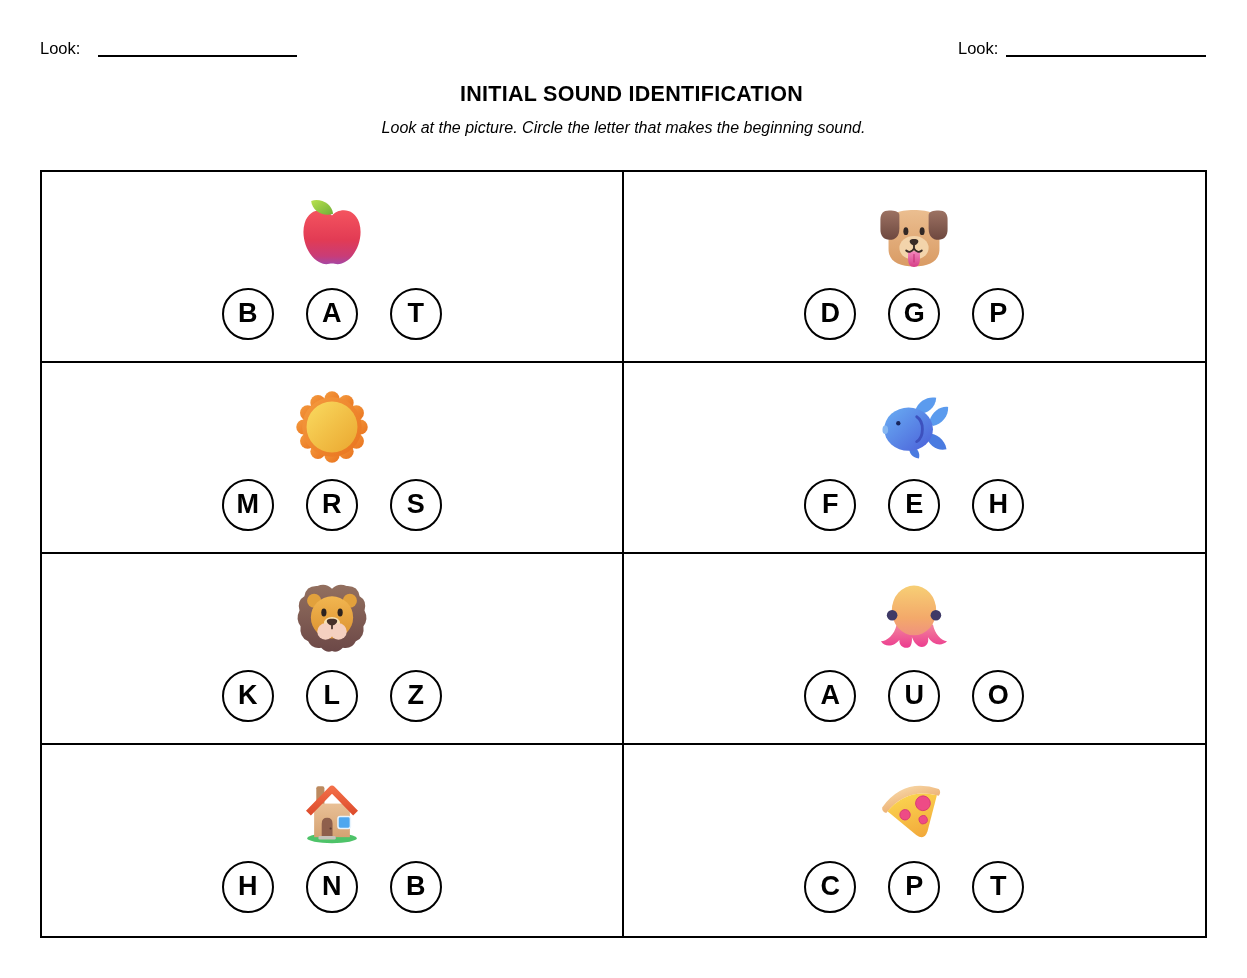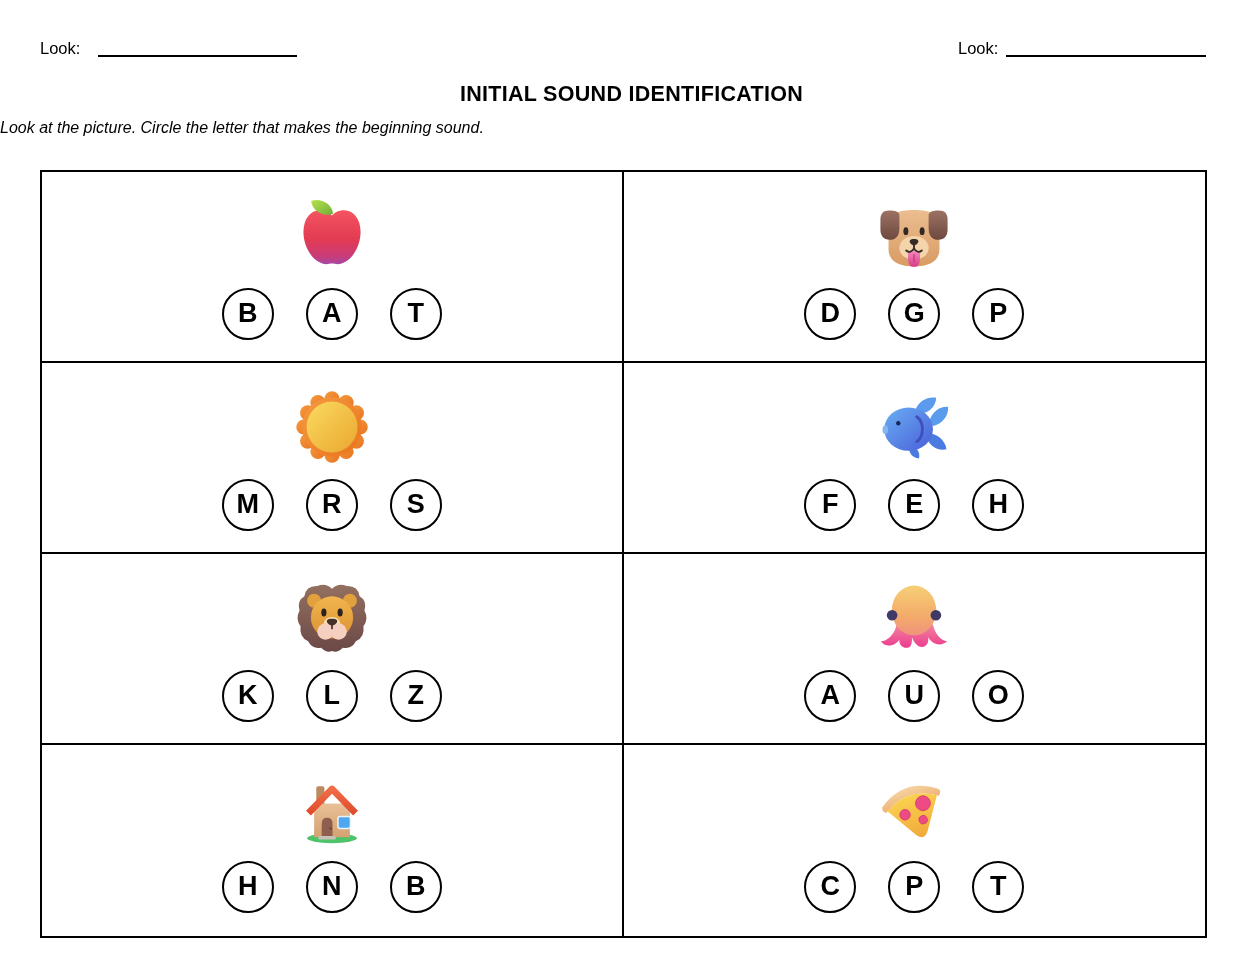--- a/index.html
+++ b/index.html
@@ -12,21 +12,21 @@
   #name-label { left:40px; top:39px; }
   #date-label { left:958px; top:39px; }
   .write-line { position:absolute; height:0; border-bottom:2px solid #000; }
   #name-line { left:98px;  top:55px; width:199px; }
   #date-line { left:1006px; top:55px; width:200px; }
   .title {
     position:absolute; left:0; top:82px; width:100%; text-align:center;
     font-size:21.5px; font-weight:bold; letter-spacing:0.3px;padding-left:8px;
   }
   .instructions {
-    position:absolute; left:0; top:119px; width:100%; 
+    position:absolute; left:0; top:119px; width:100%; text-align:center;
     font-size:16px; font-style:italic;
   }
   .grid {
     position:absolute; left:40px; top:170px; width:1167px; height:768px;
     border:2px solid #000; box-sizing:border-box;
     display:grid; grid-template-columns:1fr 1fr; grid-template-rows:repeat(4,1fr);
     background:#fff;
   }
   .cell {
     border-right:2px solid #000; border-bottom:2px solid #000; box-sizing:border-box;

